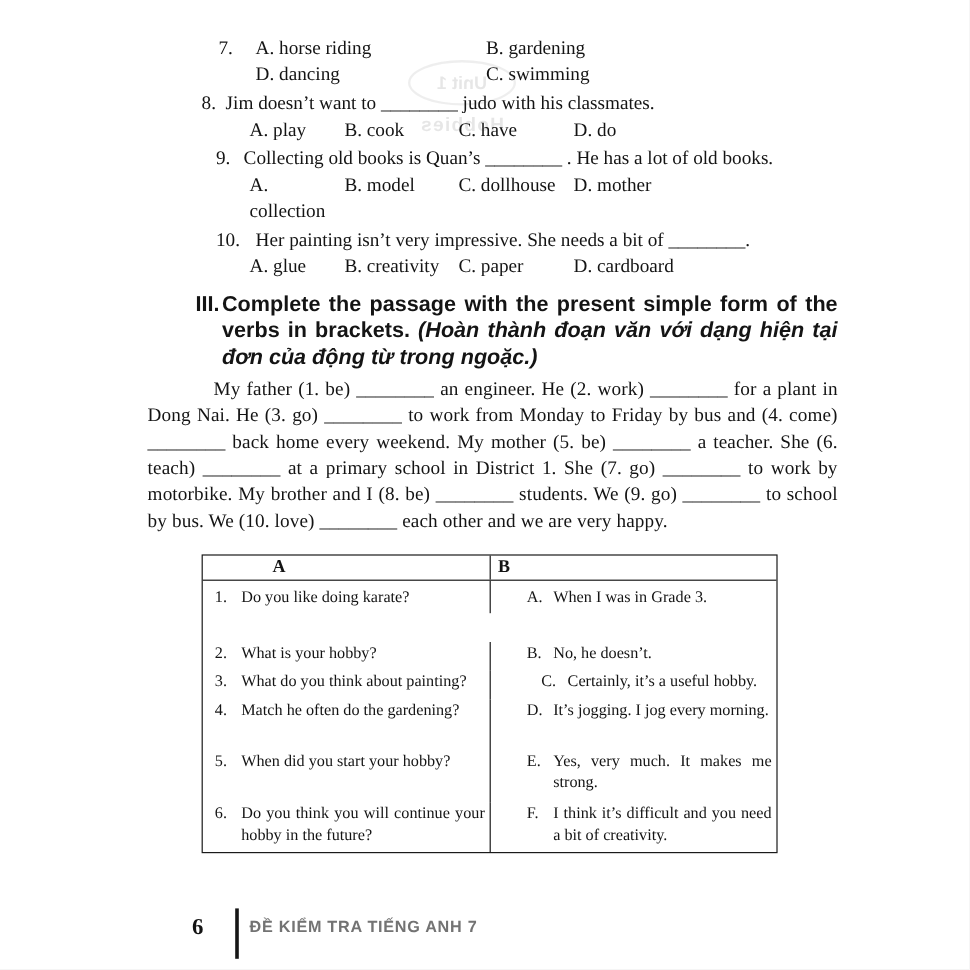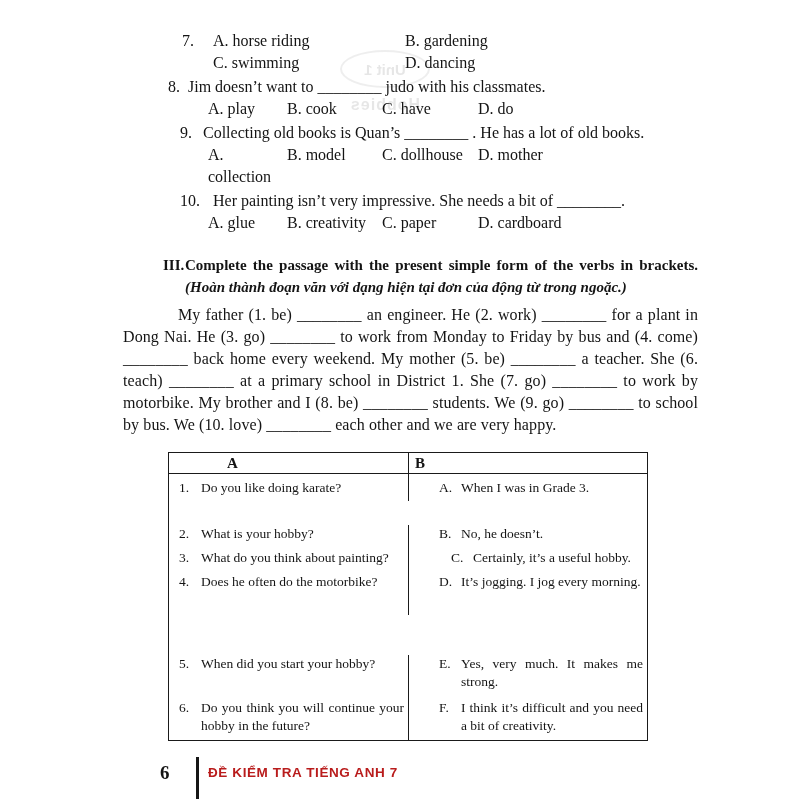--- a/index.html
+++ b/index.html
@@ -35,25 +35,25 @@
     padding-left:90px;
     grid-template-columns:192px auto;
   }
   .opts-4col{
     padding-left:85px;
     grid-template-columns:79px 95px 96px auto;
   }
   
   .sec-head{
     position:relative;
-    margin-top:20px;
+    margin-top:8px;
     padding-left:62px;
-    font-family:Liberation Serif, serif;
+    font-family:Liberation Sans, sans-serif;
     font-weight:bold;
-    font-size:15px;
+    font-size:18px;
     line-height:22px;
     text-align:justify;
   }
   .sec-label{position:absolute;left:40px;}
   .sec-vi{font-style:italic;}
   
   .passage{
     margin-top:6px;
     font-size:16px;
     line-height:22px;
@@ -81,21 +81,21 @@
   .trow{display:flex;}
   .ca{
     width:240px;box-sizing:border-box;
     border-right:1.6px solid #1a1a1a;
     padding:0 4px 0 10px;
   }
   .cb{flex:1;box-sizing:border-box;padding:0 4px 0 30px;}
   .trow.r1 .ca,.trow.r1 .cb{padding-top:5px;}
   .trow.r6 .ca,.trow.r6 .cb{padding-bottom:5px;}
   .r1{min-height:27px;} .r2{min-height:24px;margin-top:24px;} .r3{min-height:24px;gap:12px;}
-  .r4{min-height:42px;} .r5{min-height:44px;margin-top:40px;} .r6{min-height:36px;}
+  .r4{min-height:42px;} .r5{min-height:44px;} .r6{min-height:36px;}
   .cell-inner{
     display:block;
     padding-left:22px;
     text-indent:-22px;
     text-align:justify;
   }
   .mk{display:inline-block;width:22px;text-indent:0;}
   
   .footer{position:absolute;left:0;top:0;width:100%;height:100%;pointer-events:none;}
   .page-num{
@@ -103,21 +103,21 @@
     font-size:19px;font-weight:bold;
   }
   .footer-bar{
     position:absolute;left:196px;top:757px;
     width:2.5px;height:42px;background:#161616;
   }
   .footer-title{
     position:absolute;left:208px;top:765px;
     font-family:"Liberation Sans","DejaVu Sans",sans-serif;
     font-size:13.5px;font-weight:bold;letter-spacing:0.6px;
-    color:#b91c1c;
+    color:#737373;
   }
   
   .bleed{position:absolute;left:330px;top:50px;width:110px;opacity:0.16;color:#6a6a6a;
     font-family:"Liberation Sans","DejaVu Sans",sans-serif;font-weight:bold;
     transform:scaleX(-1);text-align:center;}
   .bleed-oval{
     border:2px solid #9a9a9a;border-radius:50%;
     width:86px;height:34px;margin:0 auto;
     display:flex;align-items:center;justify-content:center;
     font-size:15px;
@@ -138,22 +138,22 @@
 
   <main class="content">
 
     <div class="question">
       <div class="qline" style="padding-left:80px;">
         <span class="qnum" style="left:59px;">7.</span>
       </div>
       <div class="opts opts-2col">
         <span>A. horse riding</span>
         <span>B. gardening</span>
+        <span>D. dancing</span>
         <span>C. swimming</span>
-        <span>D. dancing</span>
       </div>
     </div>
 
     <div class="question">
       <div class="qline" style="padding-left:65px;">
         <span class="qnum" style="left:45px;">8.</span>
         <span>Jim doesn’t want to ________ judo with his classmates.</span>
       </div>
       <div class="opts opts-4col">
         <span>A. play</span>
@@ -222,21 +222,21 @@
       <div class="trow r3">
         <div class="ca">
             <span class="cell-inner"><span class="mk">3.</span><span>What do you think about painting?</span></span>
           </div>
         <div class="cb">
             <span class="cell-inner"><span class="mk">C.</span><span>Certainly, it’s a useful hobby.</span></span>
           </div>
       </div>
       <div class="trow r4">
         <div class="ca">
-            <span class="cell-inner"><span class="mk">4.</span><span>Does he often do the motorbike?</span></span>
+            <span class="cell-inner"><span class="mk">4.</span><span>Match he often do the gardening?</span></span>
           </div>
         <div class="cb">
             <span class="cell-inner"><span class="mk">D.</span><span>It’s jogging. I jog every morning.</span></span>
           </div>
       </div>
       <div class="trow r5">
         <div class="ca">
             <span class="cell-inner"><span class="mk">5.</span><span>When did you start your hobby?</span></span>
           </div>
         <div class="cb">

